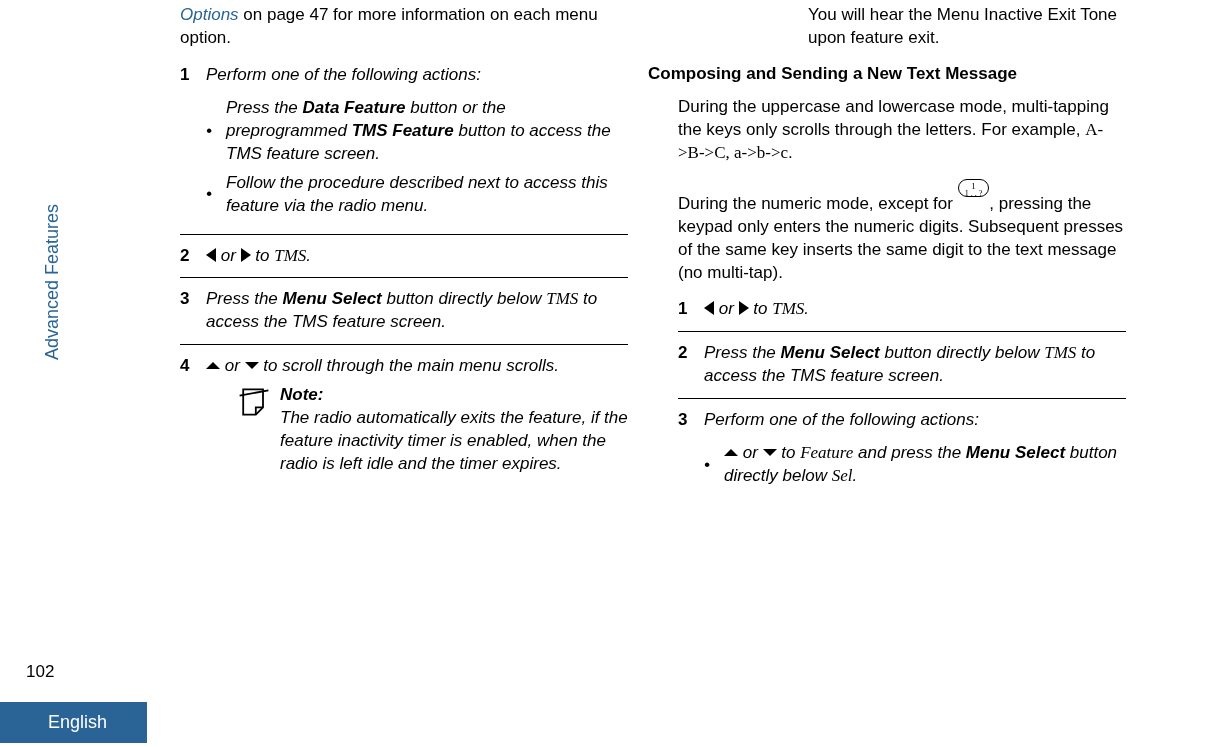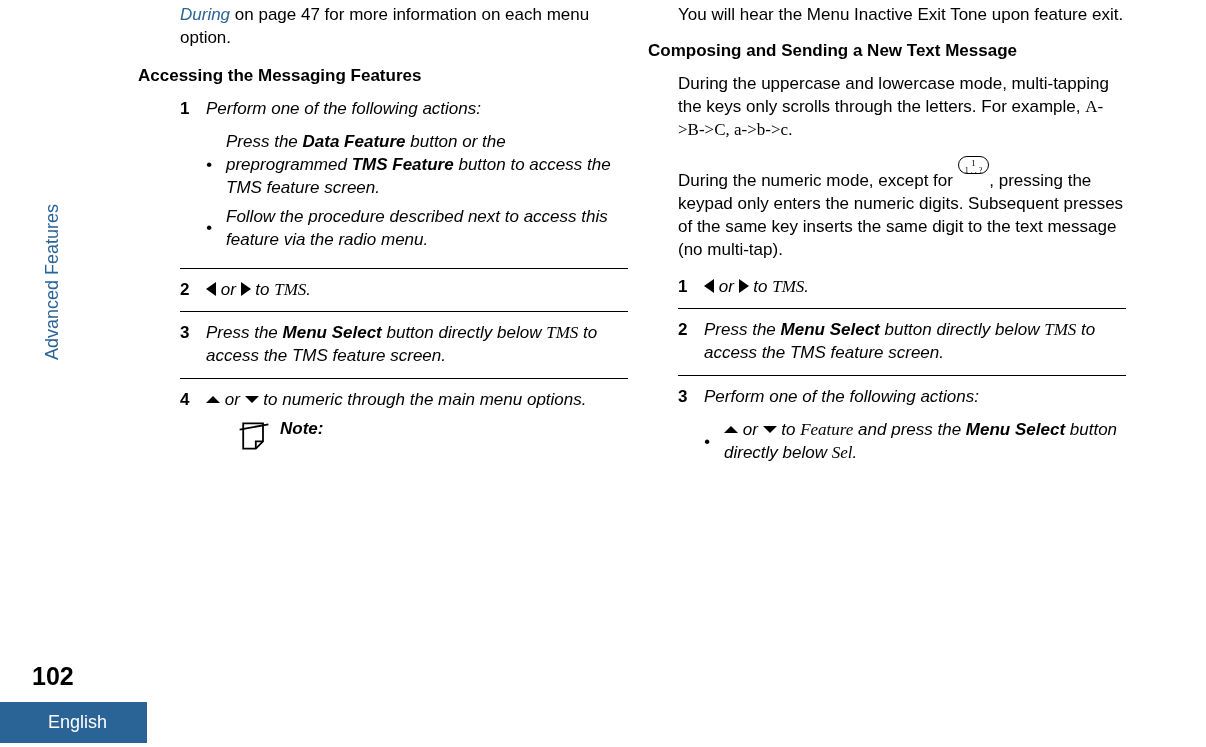--- a/index.html
+++ b/index.html
@@ -61,46 +61,45 @@
       position: absolute;
       left: 42px;
       top: 360px;
       transform: rotate(-90deg);
       transform-origin: left top;
       color: #2a6496;
       font-size: 18px;
     }
     .page-num {
       position: absolute;
-      left: 32px;
+      left: 26px;
       top: 662px;
-      font-size: 25px;
-      font-weight: bold;
+      font-size: 17px;
+      font-weight: normal;
     }
     .lang-tab {
       position: absolute;
       left: 0;
       top: 702px;
       background: #2a6496;
       color: #fff;
       padding: 10px 40px 10px 48px;
       font-size: 18px;
     }
   </style>
 </head>
 <body>
 
 <div class="page">
 
   <div class="col col-left">
     <p class="para">
-      <span class="italic-link">During</span><span> on page 47 for more information on each menu option.</span>
+      <span class="italic-link">Options</span><span> on page 47 for more information on each menu option.</span>
     </p>
 
-    <p class="heading">Accessing the Messaging Features</p>
 
     <div class="step">
       <div class="step-num">1</div>
       <div class="step-body">
         <span>Perform one of the following actions:</span>
         <ul class="bullets">
           <li>
               <span>
             <span>Press the </span><span class="bold">Data Feature</span><span> button or the preprogrammed </span><span class="bold">TMS Feature</span><span> button to access the TMS feature screen.</span>
           </span>
@@ -125,38 +124,39 @@
       <div class="step-num">3</div>
       <div class="step-body">
         <span>Press the </span><span class="bold">Menu Select</span><span> button directly below </span><span class="serif">TMS</span><span> to access the TMS feature screen.</span>
       </div>
     </div>
 
     <hr class="hr">
     <div class="step">
       <div class="step-num">4</div>
       <div class="step-body">
-        <span class="arrow-sm-up"></span><span> or </span><span class="arrow-sm-down"></span><span> to numeric through the main menu options.</span>
+        <span class="arrow-sm-up"></span><span> or </span><span class="arrow-sm-down"></span><span> to scroll through the main menu scrolls.</span>
 
         <div class="note-row">
           <svg class="note-icon-svg" viewBox="0 0 40 40">
             <path d="M8 6 H30 V26 L22 34 H8 Z"></path>
             <path d="M22 34 V26 H30"></path>
             <path d="M4 13 L36 7"></path>
           </svg>
           <div>
             <div class="note-label">Note:</div>
+            <div>The radio automatically exits the feature, if the feature inactivity timer is enabled, when the radio is left idle and the timer expires.</div>
           </div>
         </div>
       </div>
     </div>
   </div>
 
   <div class="col col-right">
-    <div style="">
+    <div style="margin-left:130px;">
       <p class="para">You will hear the Menu Inactive Exit Tone upon feature exit.</p>
     </div>
 
     <p class="heading" style="margin-left:-30px;margin-top:12px;">Composing and Sending a New Text Message</p>
 
     <p class="para">
       <span>During the uppercase and lowercase mode, multi-tapping the keys only scrolls through the letters. For example, </span><span class="serif">A-&gt;B-&gt;C, a-&gt;b-&gt;c</span><span>.</span>
     </p>
 
     <p class="para">

